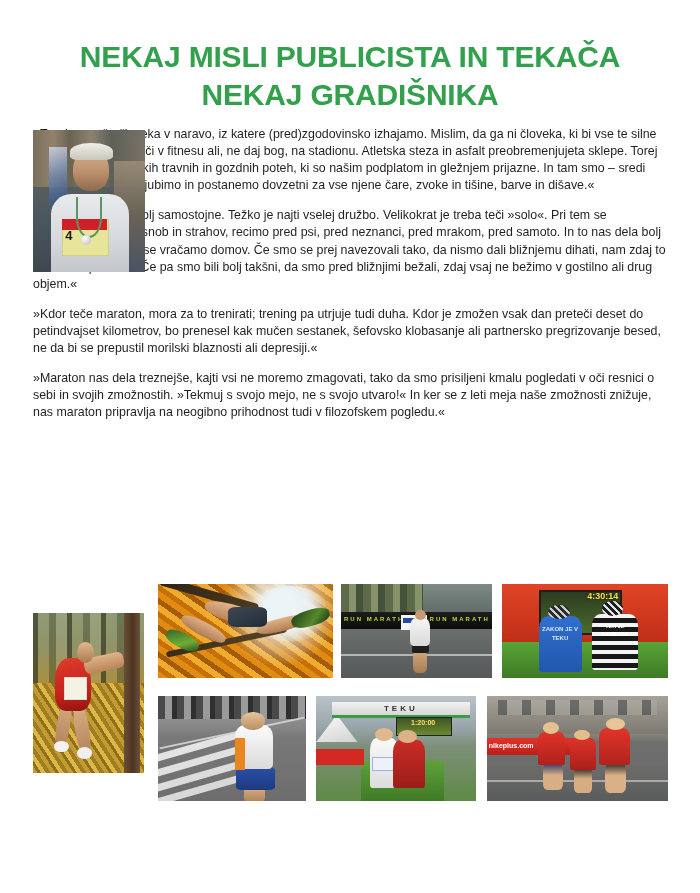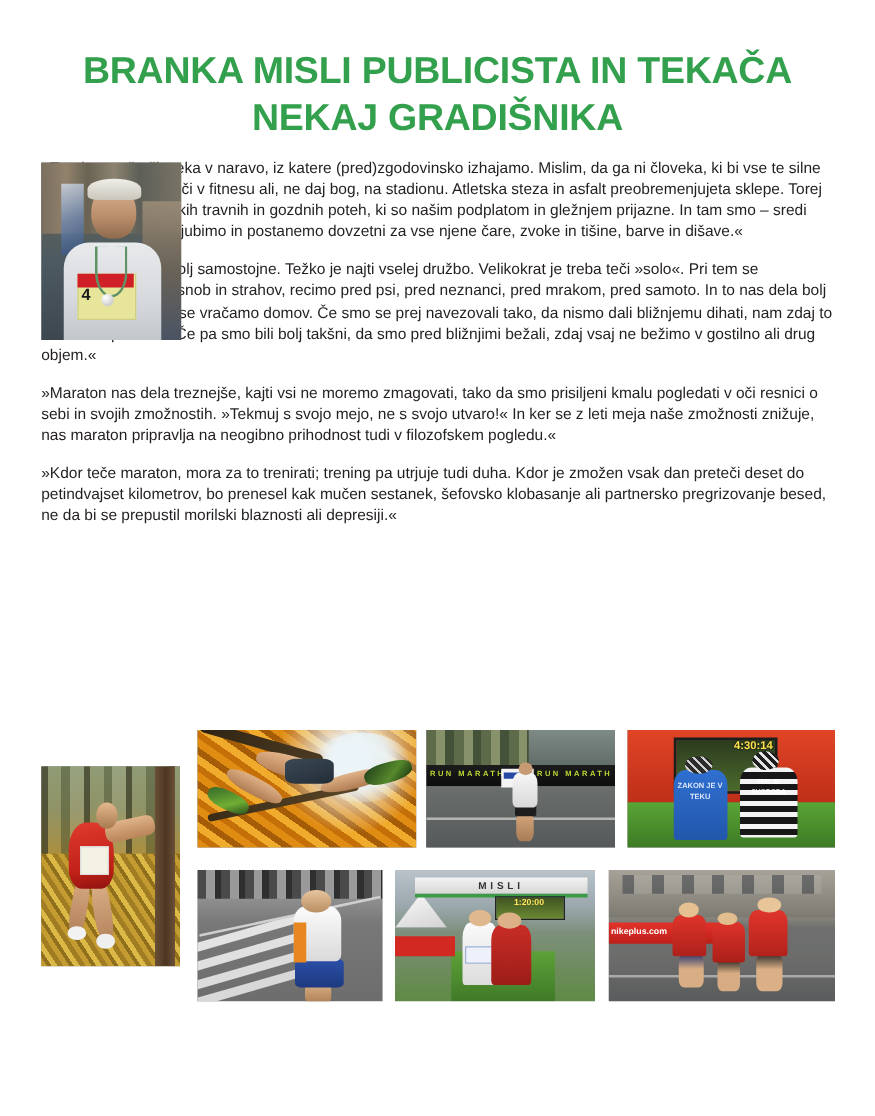--- a/index.html
+++ b/index.html
@@ -284,21 +284,21 @@
               linear-gradient(180deg,#1d1d1d,#d7ac82 45%); border-radius:22%; }
   .n-l3   { left:65%; top:64%; width:12%; height:28%; background:
               linear-gradient(180deg,#2a2a2a,#dcb086 42%); border-radius:22%; }
 </style>
 </head>
 <body>
 
 <div class="page">
 
   <div class="title-block">
-    <div class="title-line">BRANKA MISLI PUBLICISTA IN TEKAČA</div>
+    <div class="title-line">NEKAJ MISLI PUBLICISTA IN TEKAČA</div>
     <div class="title-line">NEKAJ GRADIŠNIKA</div>
   </div>
 
   <div class="article">
 
     <div class="photo portrait-photo">
       <div class="sky p-bg"></div>
       <div class="lay p-bldg"></div>
       <div class="lay p-flag"></div>
       <div class="lay p-side"></div>
@@ -307,22 +307,22 @@
       <div class="lay p-bibred"></div>
       <div class="lay p-bibnum">4</div>
       <div class="lay p-lany"></div>
       <div class="lay p-medal"></div>
       <div class="lay p-head"></div>
       <div class="lay p-cap"></div>
     </div>
 
     <p class="para first">»Trening vrača človeka v naravo, iz katere (pred)zgodovinsko izhajamo. Mislim, da ga ni človeka, ki bi vse te silne kilometre hotel preteči v fitnesu ali, ne daj bog, na stadionu. Atletska steza in asfalt preobremenjujeta sklepe. Torej tekamo raje po mehkih travnih in gozdnih poteh, ki so našim podplatom in gležnjem prijazne. In tam smo – sredi narave. Kmalu jo vzljubimo in postanemo dovzetni za vse njene čare, zvoke in tišine, barve in dišave.«</p>
     <p class="para">»Trening nas dela bolj samostojne. Težko je najti vselej družbo. Velikokrat je treba teči »solo«. Pri tem se znebivamo svojih tesnob in strahov, recimo pred psi, pred neznanci, pred mrakom, pred samoto. In to nas dela bolj samostojne tudi, ko se vračamo domov. Če smo se prej navezovali tako, da nismo dali bližnjemu dihati, nam zdaj to ni več tak problem. Če pa smo bili bolj takšni, da smo pred bližnjimi bežali, zdaj vsaj ne bežimo v gostilno ali drug objem.«</p>
+    <p class="para">»Kdor teče maraton, mora za to trenirati; trening pa utrjuje tudi duha. Kdor je zmožen vsak dan preteči deset do petindvajset kilometrov, bo prenesel kak mučen sestanek, šefovsko klobasanje ali partnersko pregrizovanje besed, ne da bi se prepustil morilski blaznosti ali depresiji.«</p>
     <p class="para">»Maraton nas dela treznejše, kajti vsi ne moremo zmagovati, tako da smo prisiljeni kmalu pogledati v oči resnici o sebi in svojih zmožnostih. »Tekmuj s svojo mejo, ne s svojo utvaro!« In ker se z leti meja naše zmožnosti znižuje, nas maraton pripravlja na neogibno prihodnost tudi v filozofskem pogledu.«</p>
-    <p class="para">»Kdor teče maraton, mora za to trenirati; trening pa utrjuje tudi duha. Kdor je zmožen vsak dan preteči deset do petindvajset kilometrov, bo prenesel kak mučen sestanek, šefovsko klobasanje ali partnersko pregrizovanje besed, ne da bi se prepustil morilski blaznosti ali depresiji.«</p>
   </div>
 
   <div class="gallery">
 
     <div class="photo ph-tall">
       <div class="sky t-bg"></div>
       <div class="lay t-trees"></div>
       <div class="lay t-leafgnd"></div>
       <div class="lay t-trunk"></div>
       <div class="lay t-leg1"></div>
@@ -391,21 +391,21 @@
       <div class="lay x-torso"></div>
       <div class="lay x-orng"></div>
       <div class="lay x-head5"></div>
     </div>
 
     <div class="photo ph-cilj">
       <div class="sky f-bg"></div>
       <div class="lay f-tent"></div>
       <div class="lay f-green"></div>
       <div class="lay f-arch"></div>
-      <div class="lay f-ciljt">MISLI</div>
+      <div class="lay f-ciljt">TEKU</div>
       <div class="lay f-clock"></div>
       <div class="lay f-clockt">1:20:00</div>
       <div class="lay f-redb"></div>
       <div class="lay f-she"></div>
       <div class="lay f-bibf"></div>
       <div class="lay f-he"></div>
       <div class="lay f-head6"></div>
       <div class="lay f-head7"></div>
     </div>
 

